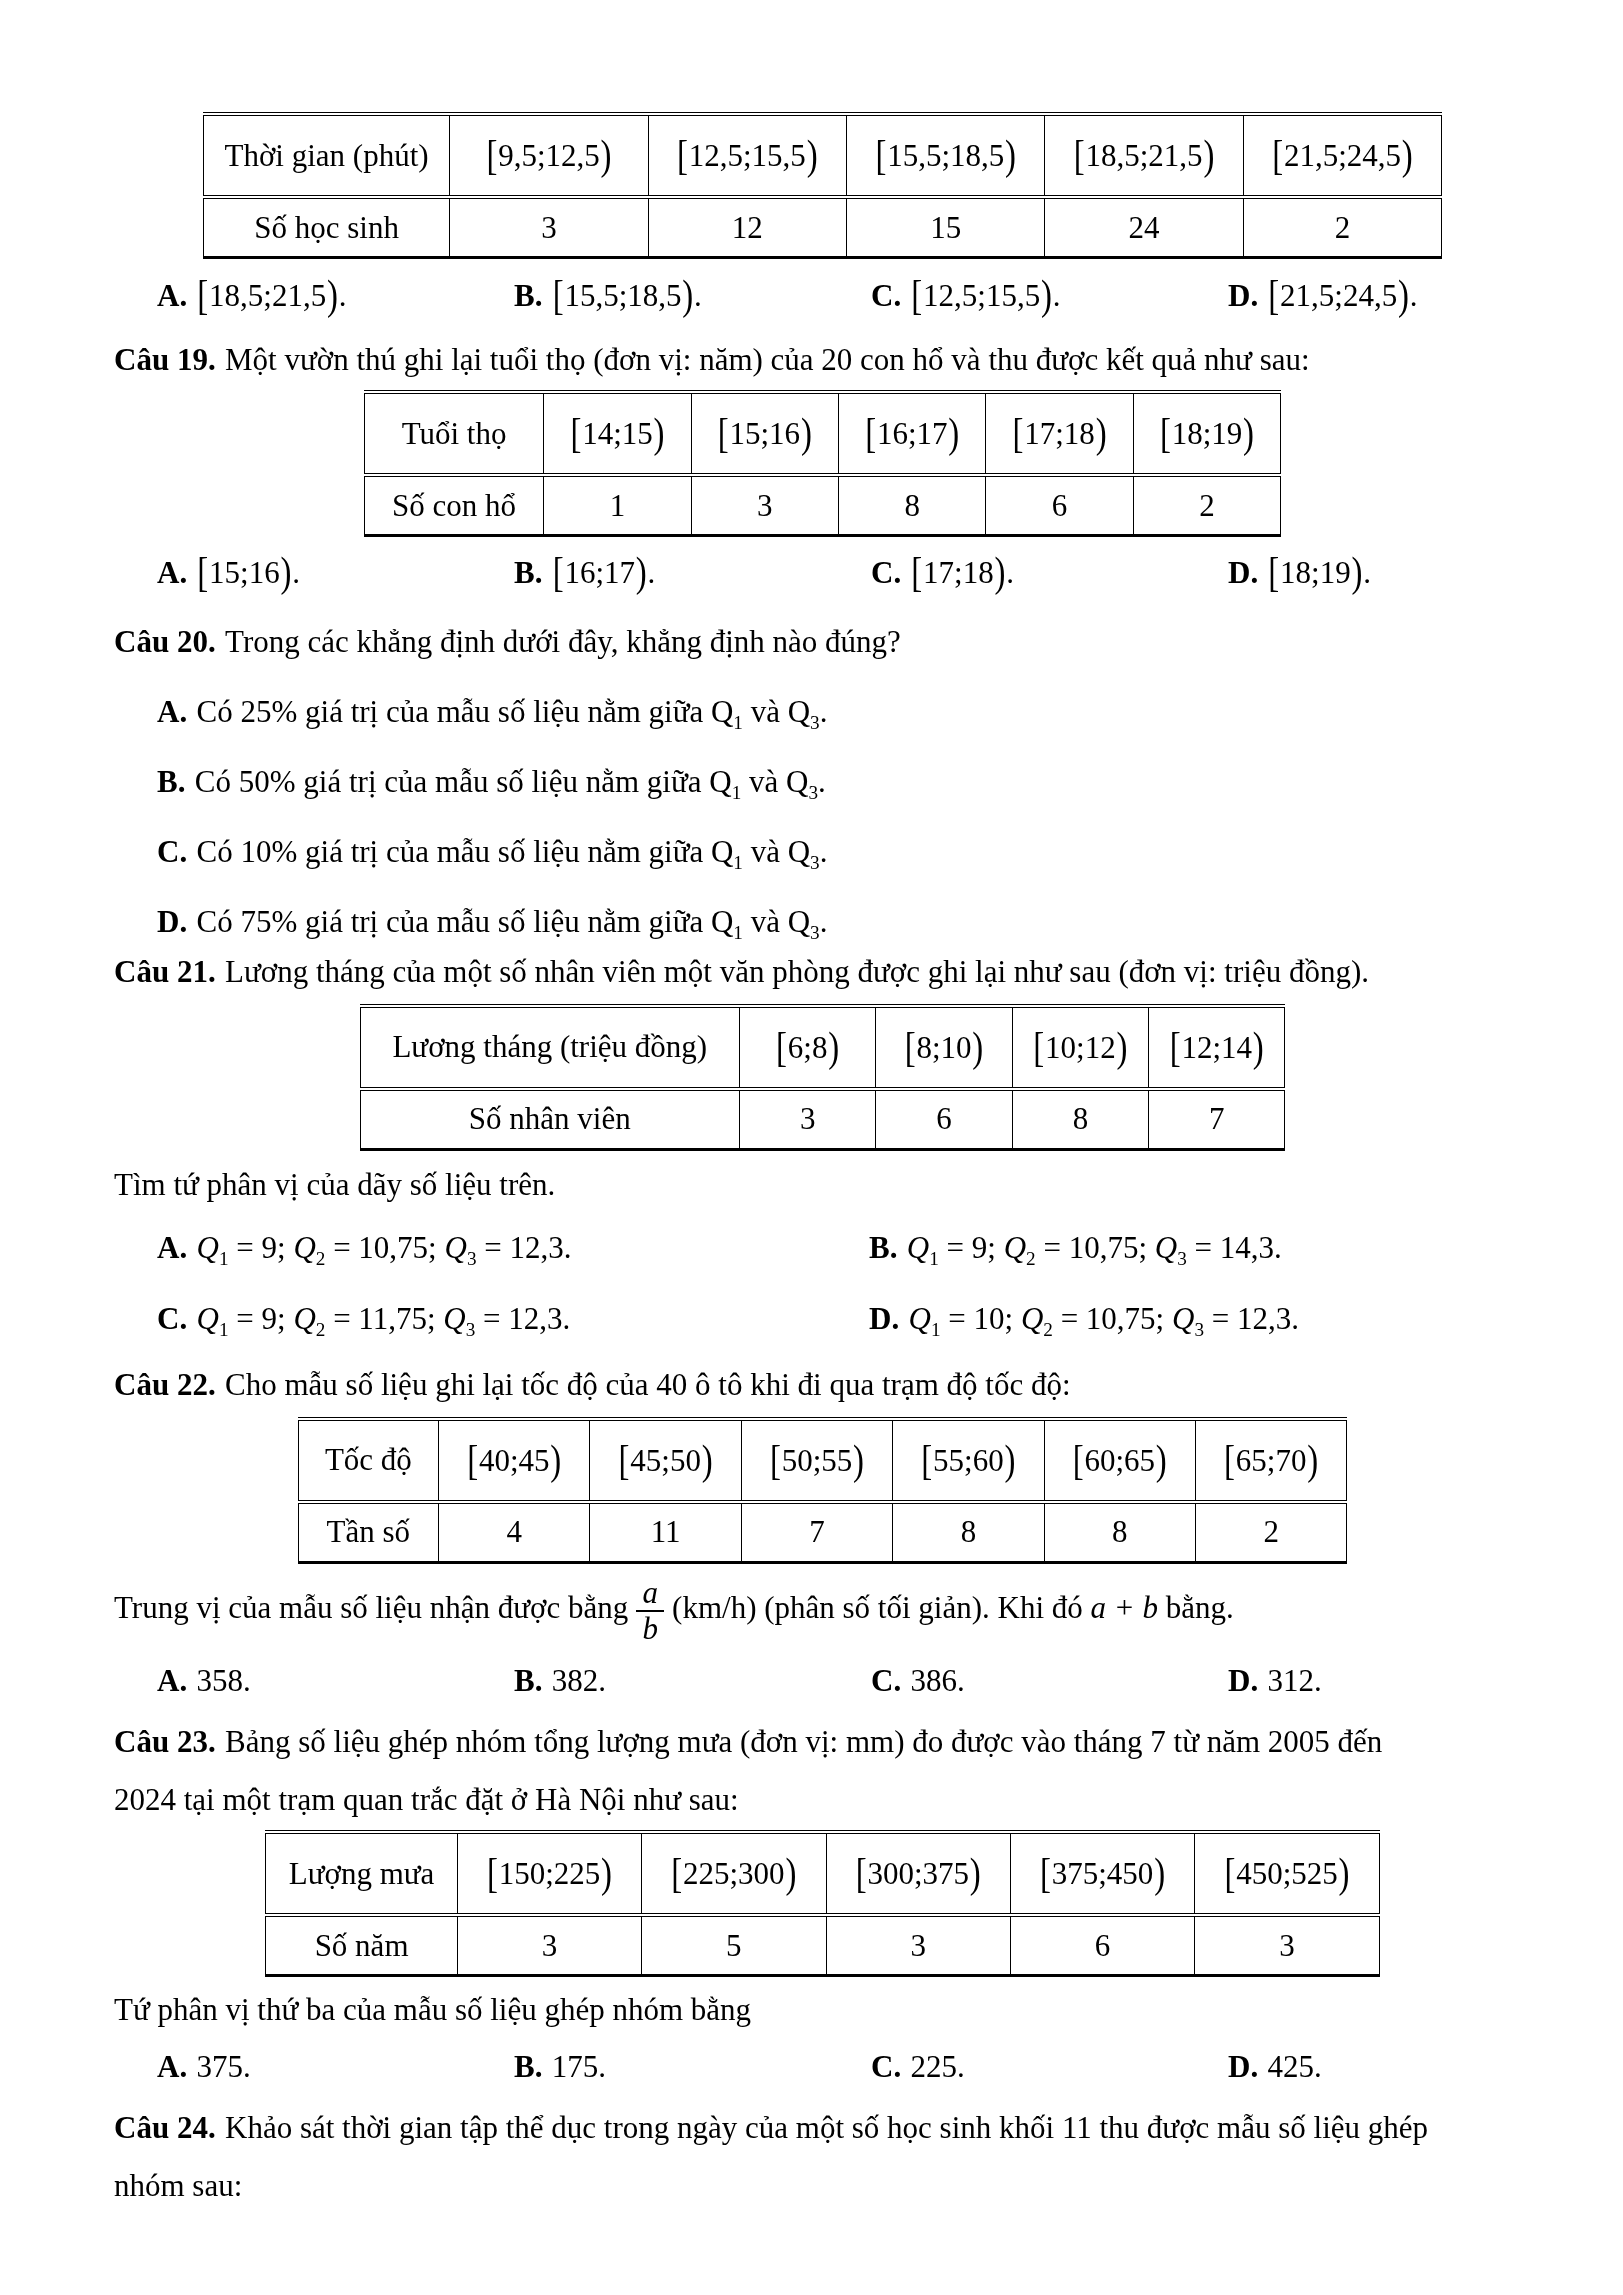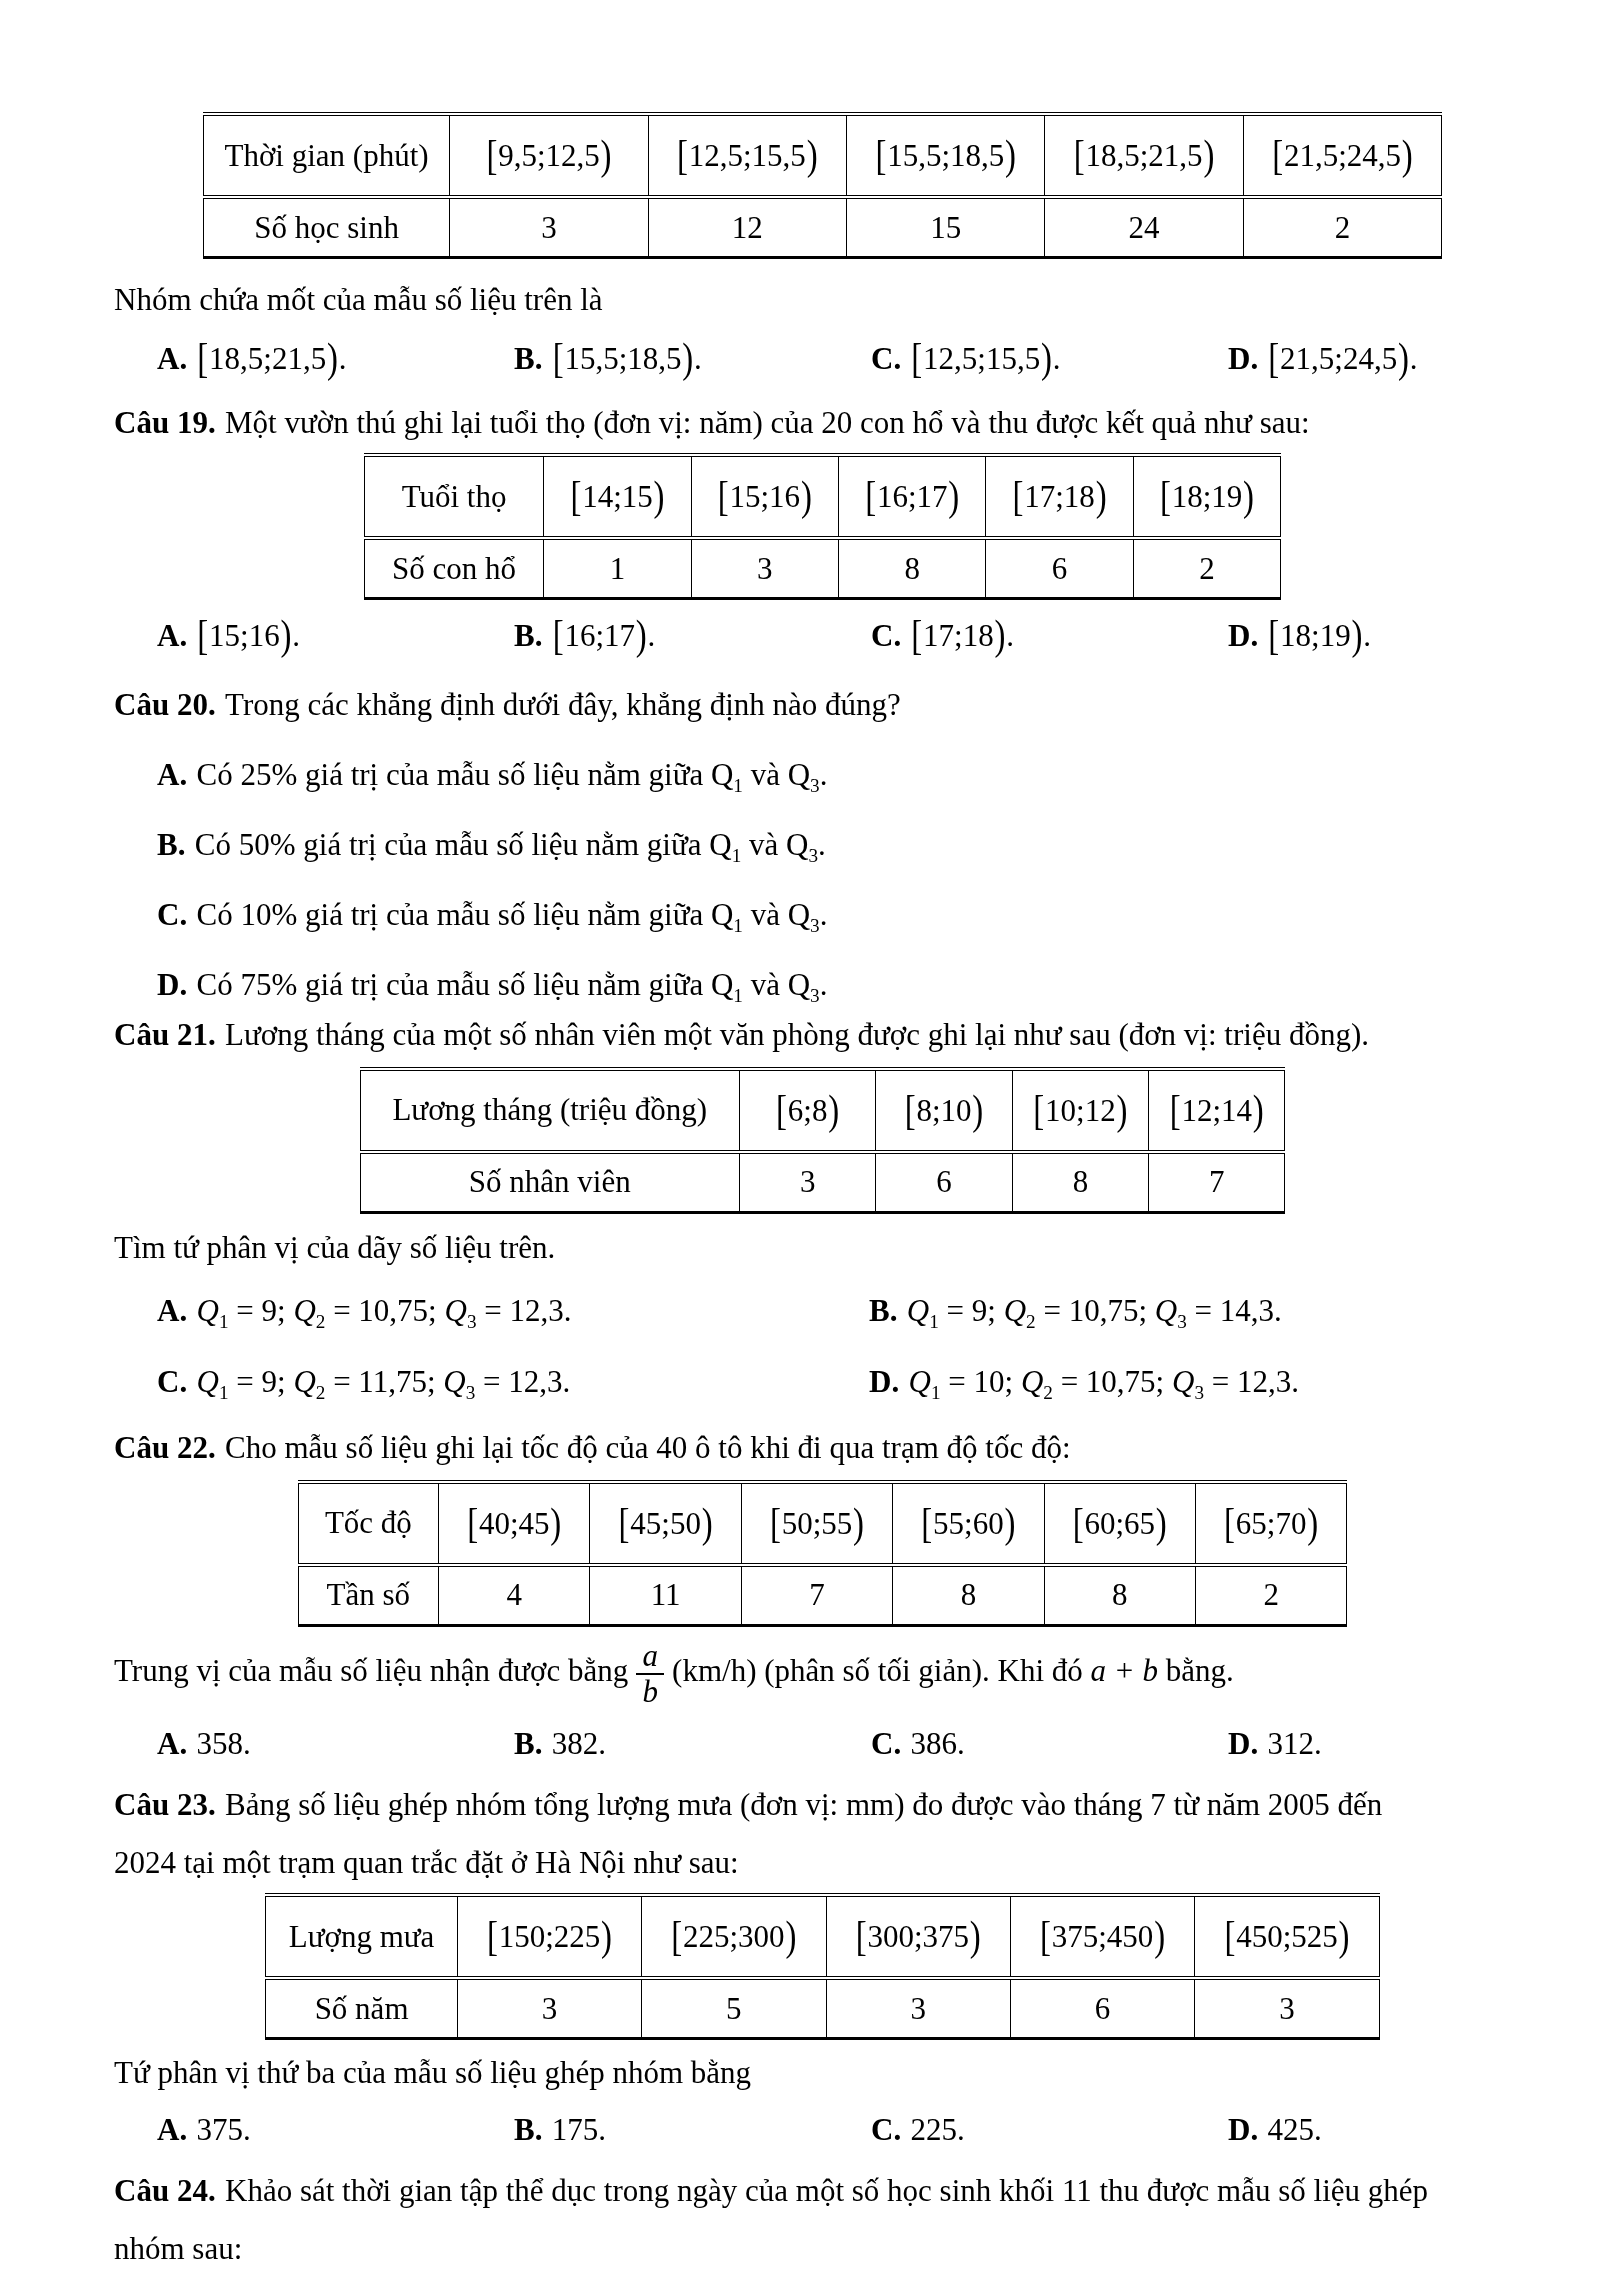--- a/index.html
+++ b/index.html
@@ -74,21 +74,20 @@
     <tr class="val">
       <td class="c0">Số học sinh</td>
       <td class="ci">3</td>
       <td class="ci">12</td>
       <td class="ci">15</td>
       <td class="ci">24</td>
       <td class="ci">2</td>
     </tr>
   </tbody>
     </table>
-  <div class="line" id="stem18">Nhóm chứa mốt của mẫu số liệu trên là</div>
   <div class="opt-grid g4" id="opts18">
     <div class="opt"><span class="b">A.</span><span class="interval"><span class="lbr">[</span>18,5;21,5<span class="rbr">)</span>.</span></div>
     <div class="opt"><span class="b">B.</span><span class="interval"><span class="lbr">[</span>15,5;18,5<span class="rbr">)</span>.</span></div>
     <div class="opt"><span class="b">C.</span><span class="interval"><span class="lbr">[</span>12,5;15,5<span class="rbr">)</span>.</span></div>
     <div class="opt"><span class="b">D.</span><span class="interval"><span class="lbr">[</span>21,5;24,5<span class="rbr">)</span>.</span></div>
   </div>
 
   <div class="line" id="q19-head">
     <span class="qnum">Câu 19.</span><span>Một vườn thú ghi lại tuổi thọ (đơn vị: năm) của 20 con hổ và thu được kết quả như sau:</span>
   </div>

